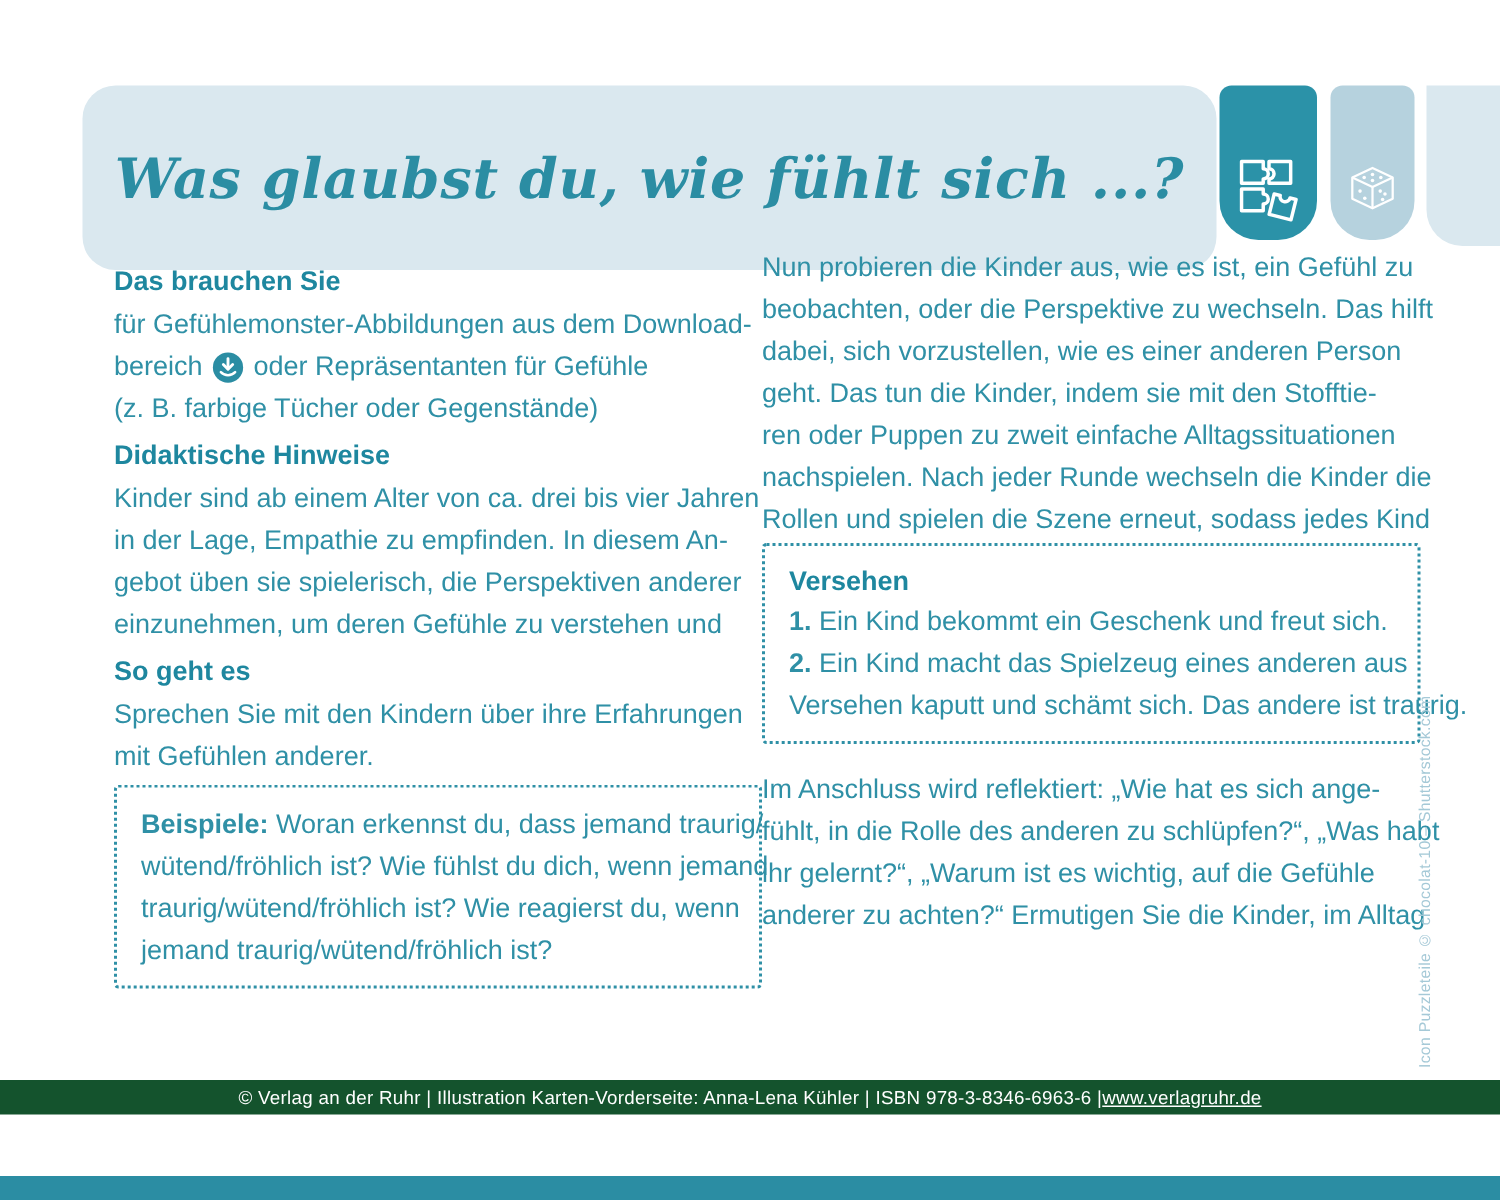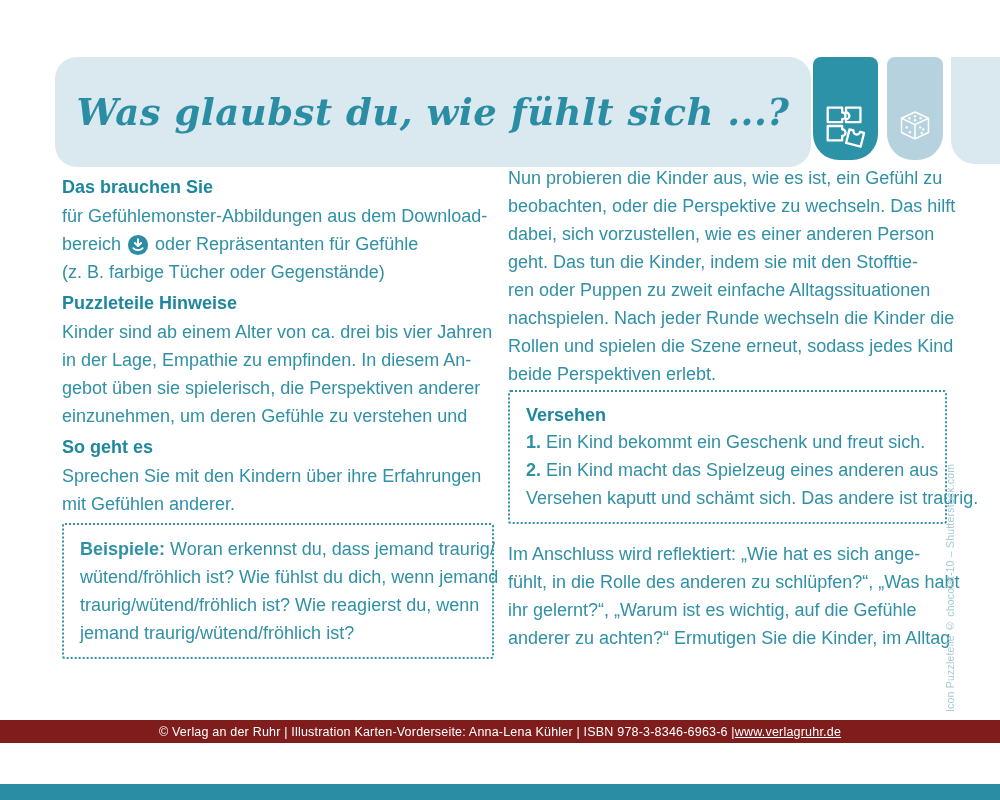--- a/index.html
+++ b/index.html
@@ -1,51 +1,51 @@
 <!DOCTYPE html>
 <html><head>
 <meta charset="utf-8">
 <style>
   html,body{margin:0;padding:0;}
   body{width:1000px;height:800px;background:#ffffff;font-family:"Liberation Sans",sans-serif;position:relative;overflow:hidden;}
   .page{position:absolute;inset:0;}
 
   
-  .header-bar{position:absolute;left:55px;top:57px;width:756px;height:110px;background:#dae8ef;border-radius:22px;display:flex;align-items:center;justify-content:center;}
+  .header-bar{position:absolute;left:55px;top:57px;width:756px;height:123px;background:#dae8ef;border-radius:22px;display:flex;align-items:center;justify-content:center;}
   .page-title{margin:0;font-family:"DejaVu Serif",serif;font-style:italic;font-weight:700;font-size:37px;color:#2b8da3;letter-spacing:.5px;white-space:nowrap;}
   .tab{position:absolute;top:57px;display:flex;align-items:flex-end;justify-content:center;}
   .tab-puzzle{left:813px;width:65px;height:103px;background:#2b92a8;border-radius:8px 8px 26px 26px;padding-bottom:0;}
   .tab-puzzle svg{margin-bottom:8px;}
   .tab-dice{left:887px;width:56px;height:103px;background:#b6d2de;border-radius:8px 8px 26px 26px;}
   .tab-dice svg{margin-bottom:14px;}
   .tab-partial{position:absolute;left:951px;top:57px;width:49px;height:107px;background:#dae8ef;border-radius:0 0 0 24px;}
 
   
   .col{position:absolute;font-size:18px;line-height:28px;color:#2f90a6;}
-  .col-left{left:62px;top:174px;width:440px;}
+  .col-left{left:76px;top:174px;width:440px;}
   .col-right{left:508px;top:164px;width:440px;}
   .sec-heading{font-size:18px;font-weight:700;color:#1e879f;margin:0 0 2px 0;line-height:26px;white-space:nowrap;}
   .para{margin:0;}
   .para + .sec-heading{margin-top:4px;}
   .line{white-space:nowrap;}
   strong{font-weight:700;}
 
   .dotted-box{border:2px dotted #2f90a6;border-radius:3px;padding:10px 16px;margin-top:5px;}
   .col-right .dotted-box{margin-top:2px;margin-bottom:0;width:403px;}
   .col-left .dotted-box{width:396px;}
   .box-heading{font-weight:700;color:#1e879f;line-height:26px;white-space:nowrap;}
   .col-right .para-last{margin-top:16px;}
 
   .dl-icon svg{vertical-align:-6px;margin:0 1px;}
 
   
   .side-credit{position:absolute;left:944px;top:450px;height:262px;writing-mode:vertical-rl;transform:rotate(180deg);font-size:10.5px;letter-spacing:.2px;color:#a5c9d7;display:flex;align-items:center;white-space:nowrap;}
 
   
-  .footer-bar{position:absolute;left:0;top:720px;width:1000px;height:23px;background:#7f1d1d;display:flex;align-items:center;justify-content:center;font-size:12.5px;color:#ffffff;letter-spacing:.2px;white-space:nowrap;}
+  .footer-bar{position:absolute;left:0;top:720px;width:1000px;height:23px;background:#14532d;display:flex;align-items:center;justify-content:center;font-size:12.5px;color:#ffffff;letter-spacing:.2px;white-space:nowrap;}
   .footer-bar a{color:#ffffff;text-decoration:underline;cursor:pointer;}
 
   .bottom-strip{position:absolute;left:0;top:784px;width:1000px;height:16px;background:#2b8da3;}
 </style>
 </head>
 <body>
 
 <div class="page">
 
   <div class="header-bar">
@@ -93,21 +93,21 @@
     <div class="para">
         <div class="line">für Gefühlemonster-Abbildungen aus dem Download-</div>
         <div class="line">bereich <span class="dl-icon"><svg width="22" height="22" viewBox="0 0 24 24" aria-hidden="true">
               <circle cx="12" cy="12" r="11" fill="#2b8da3"></circle>
               <path d="M12 5.6v7.2" stroke="#fff" stroke-width="2.1" stroke-linecap="round" fill="none"></path>
               <path d="M8.6 9.8 12 13.2 15.4 9.8" stroke="#fff" stroke-width="2.1" stroke-linecap="round" stroke-linejoin="round" fill="none"></path>
               <path d="M6.8 15.4a7.2 7.2 0 0 0 10.4 0" stroke="#fff" stroke-width="1.8" stroke-linecap="round" fill="none"></path>
             </svg></span> oder Repräsentanten für Gefühle</div>
         <div class="line">(z. B. farbige Tücher oder Gegenstände)</div>
       </div>
-    <h2 class="sec-heading">Puzzleteile Hinweise</h2>
+    <h2 class="sec-heading">Didaktische Hinweise</h2>
     <div class="para">
         <div class="line">Kinder sind ab einem Alter von ca. drei bis vier Jahren</div>
         <div class="line">in der Lage, Empathie zu empfinden. In diesem An-</div>
         <div class="line">gebot üben sie spielerisch, die Perspektiven anderer</div>
         <div class="line">einzunehmen, um deren Gefühle zu verstehen und</div>
       </div>
     <h2 class="sec-heading">So geht es</h2>
     <div class="para">
         <div class="line">Sprechen Sie mit den Kindern über ihre Erfahrungen</div>
         <div class="line">mit Gefühlen anderer.</div>
@@ -124,21 +124,20 @@
 
   <section class="col col-right">
     <div class="para">
         <div class="line">Nun probieren die Kinder aus, wie es ist, ein Gefühl zu</div>
         <div class="line">beobachten, oder die Perspektive zu wechseln. Das hilft</div>
         <div class="line">dabei, sich vorzustellen, wie es einer anderen Person</div>
         <div class="line">geht. Das tun die Kinder, indem sie mit den Stofftie-</div>
         <div class="line">ren oder Puppen zu zweit einfache Alltagssituationen</div>
         <div class="line">nachspielen. Nach jeder Runde wechseln die Kinder die</div>
         <div class="line">Rollen und spielen die Szene erneut, sodass jedes Kind</div>
-        <div class="line">beide Perspektiven erlebt.</div>
       </div>
     <div class="dotted-box">
       <div class="box-heading">Versehen</div>
       <div class="para">
           <div class="line"><strong>1.</strong> Ein Kind bekommt ein Geschenk und freut sich.</div>
           <div class="line"><strong>2.</strong> Ein Kind macht das Spielzeug eines anderen aus</div>
           <div class="line">Versehen kaputt und schämt sich. Das andere ist traurig.</div>
         </div>
     </div>
     <div class="para para-last">

